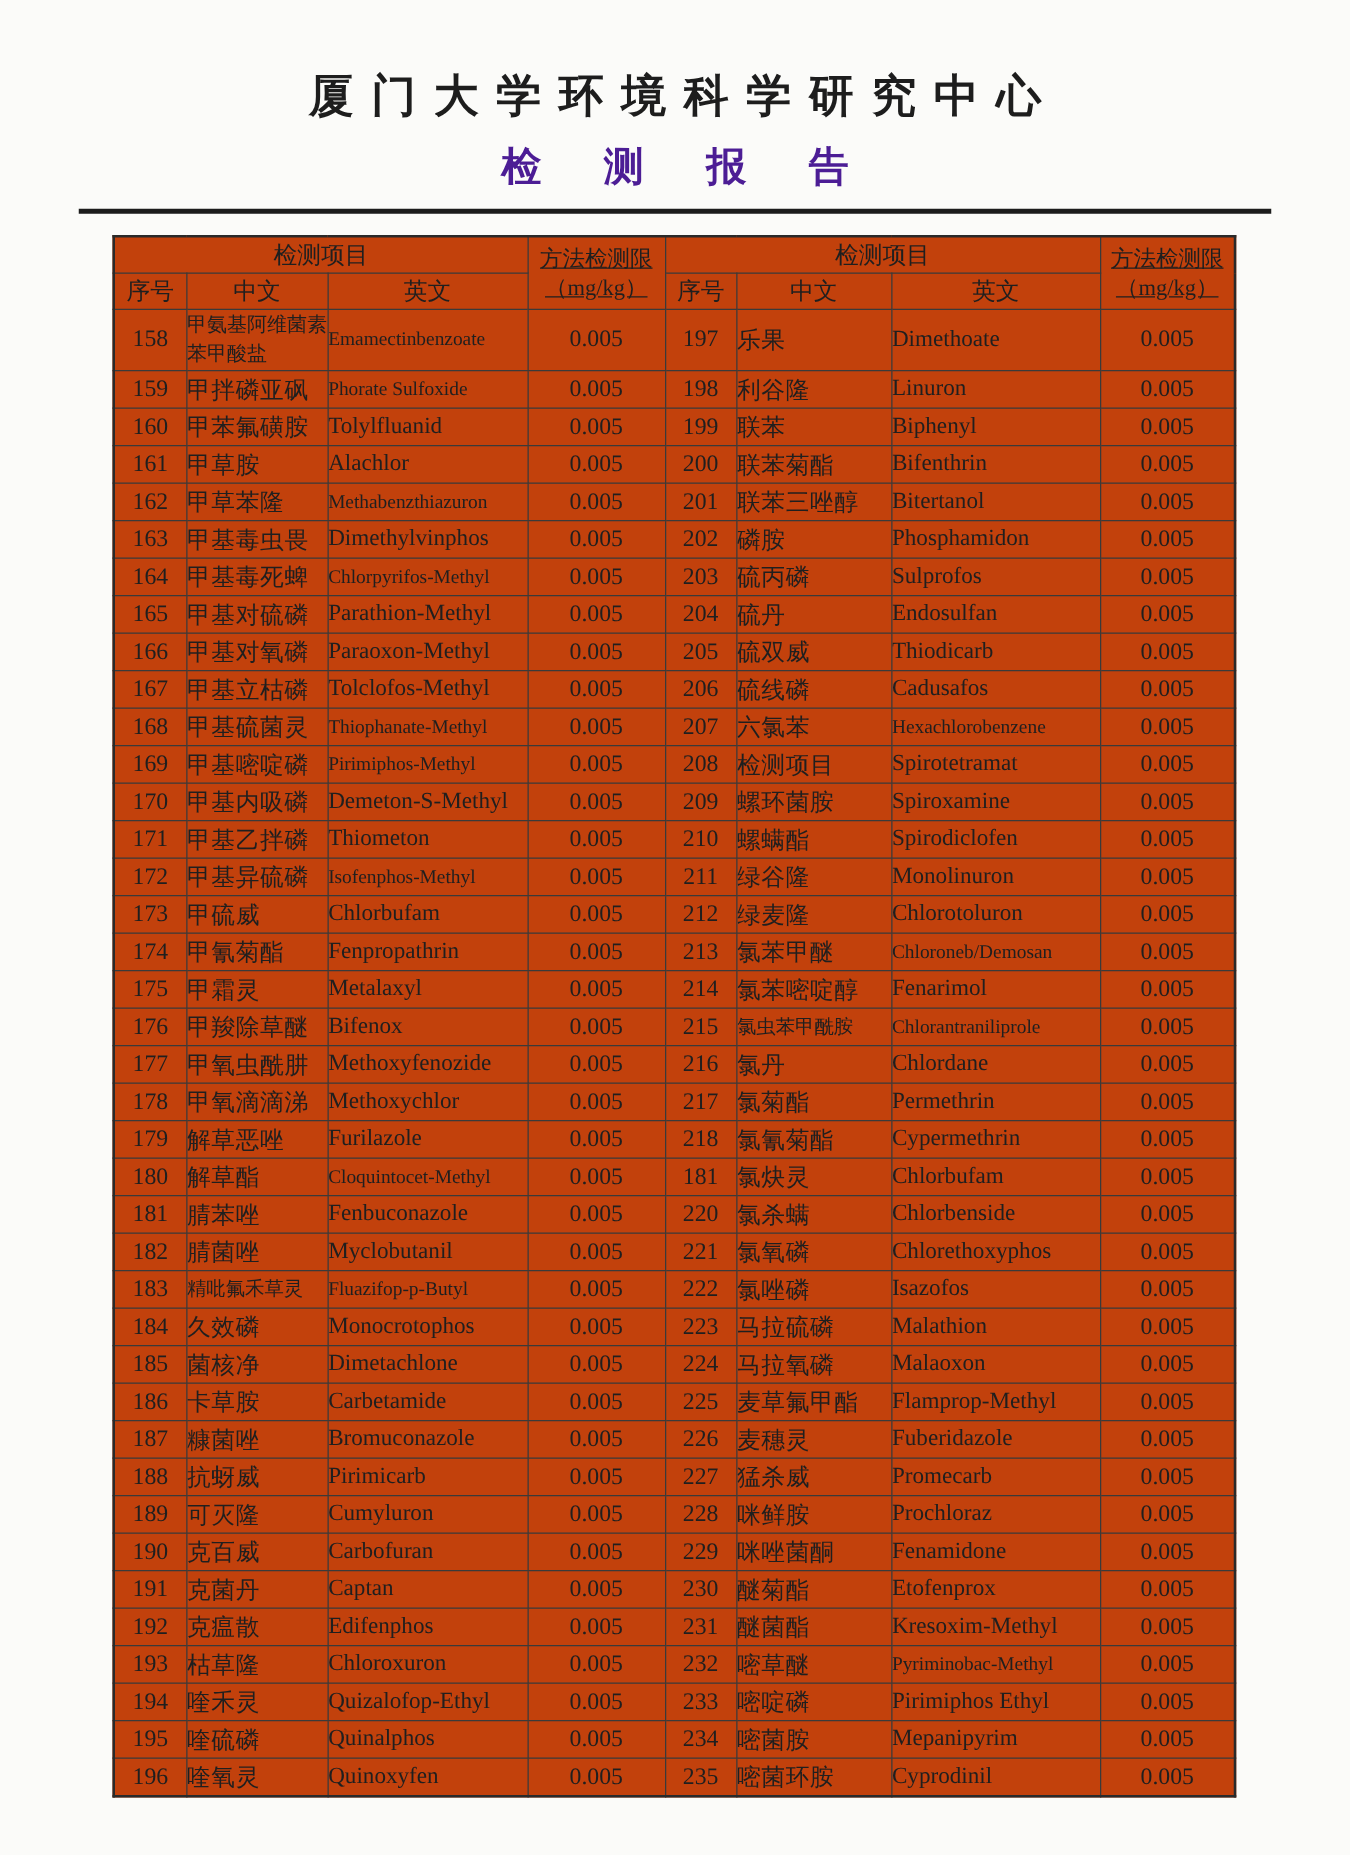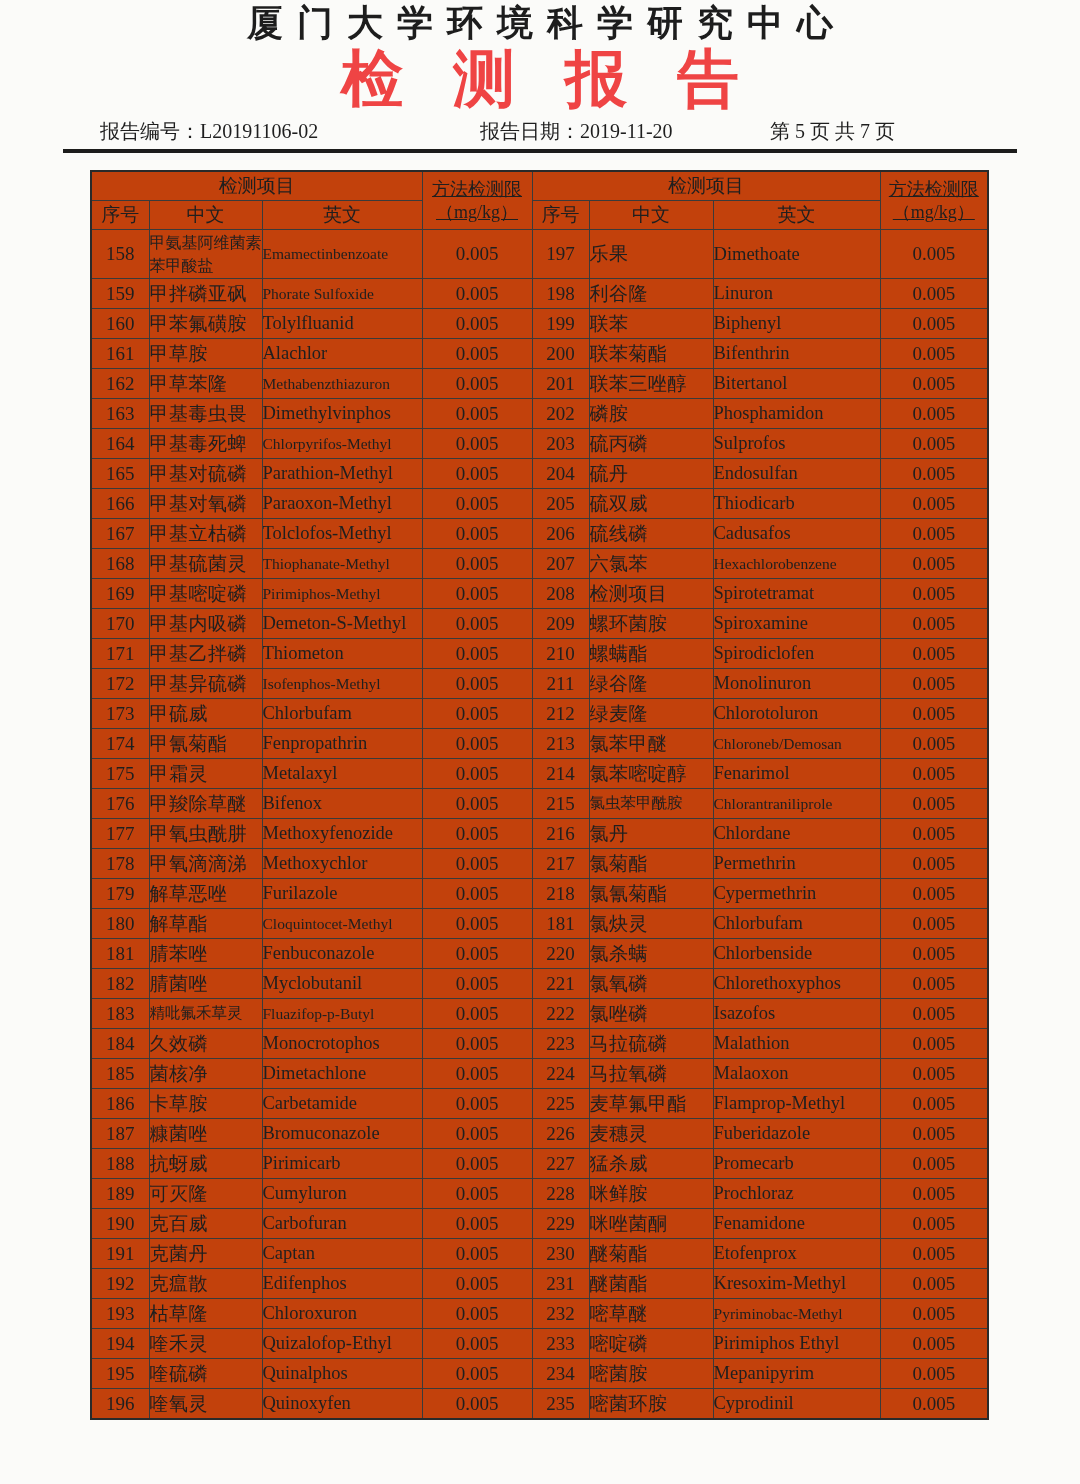--- a/index.html
+++ b/index.html
@@ -3,27 +3,27 @@
 <meta charset="utf-8">
 <style>
   html,body{margin:0;padding:0;}
   body{
     width:1080px;height:1484px;overflow:hidden;
     background:#fbfbf9;
     font-family:"Liberation Serif","DejaVu Serif",serif;
     color:#222;
     -webkit-font-smoothing:antialiased;
   }
-  .page{position:relative;width:1080px;height:1484px;box-sizing:border-box;}
+  .page{position:relative;width:1080px;height:1484px;padding-top:54px;box-sizing:border-box;}
   .org-title{
     text-align:center;font-size:36px;font-weight:600;color:#1d1d1d;
     letter-spacing:14px;padding-left:14px;line-height:46px;
   }
   .doc-title{
-    text-align:center;font-size:62px;font-weight:700;color:#ef4444;
+    text-align:center;font-size:32px;font-weight:700;color:#4c1d95;
     letter-spacing:50px;padding-left:50px;line-height:58px;margin-top:4px;
   }
   .meta-row{
     margin:10px 60px 0 63px;
     display:grid;grid-template-columns:380px 290px 1fr;
     padding-left:37px;box-sizing:border-box;
     font-size:20px;color:#1e1e1e;line-height:26px;
   }
   .rule{height:4px;background:#1c1c1c;margin:5px 63px 0 63px;}
   table.report{
@@ -49,25 +49,20 @@
   td.en-small{font-size:15.5px;}
 </style>
 </head>
 <body>
 
 <div class="page">
 
   <div class="org-title">厦门大学环境科学研究中心</div>
   <div class="doc-title">检测报告</div>
 
-  <div class="meta-row">
-    <span><span>报告编号：</span><span>L20191106-02</span></span>
-    <span><span>报告日期：</span><span>2019-11-20</span></span>
-    <span>第 5 页  共 7 页</span>
-  </div>
 
   <div class="rule"></div>
 
   <table class="report">
     <colgroup>
       <col style="width:58px">
         <col style="width:113px">
         <col style="width:160px">
         <col style="width:110px">
       <col style="width:57px">

